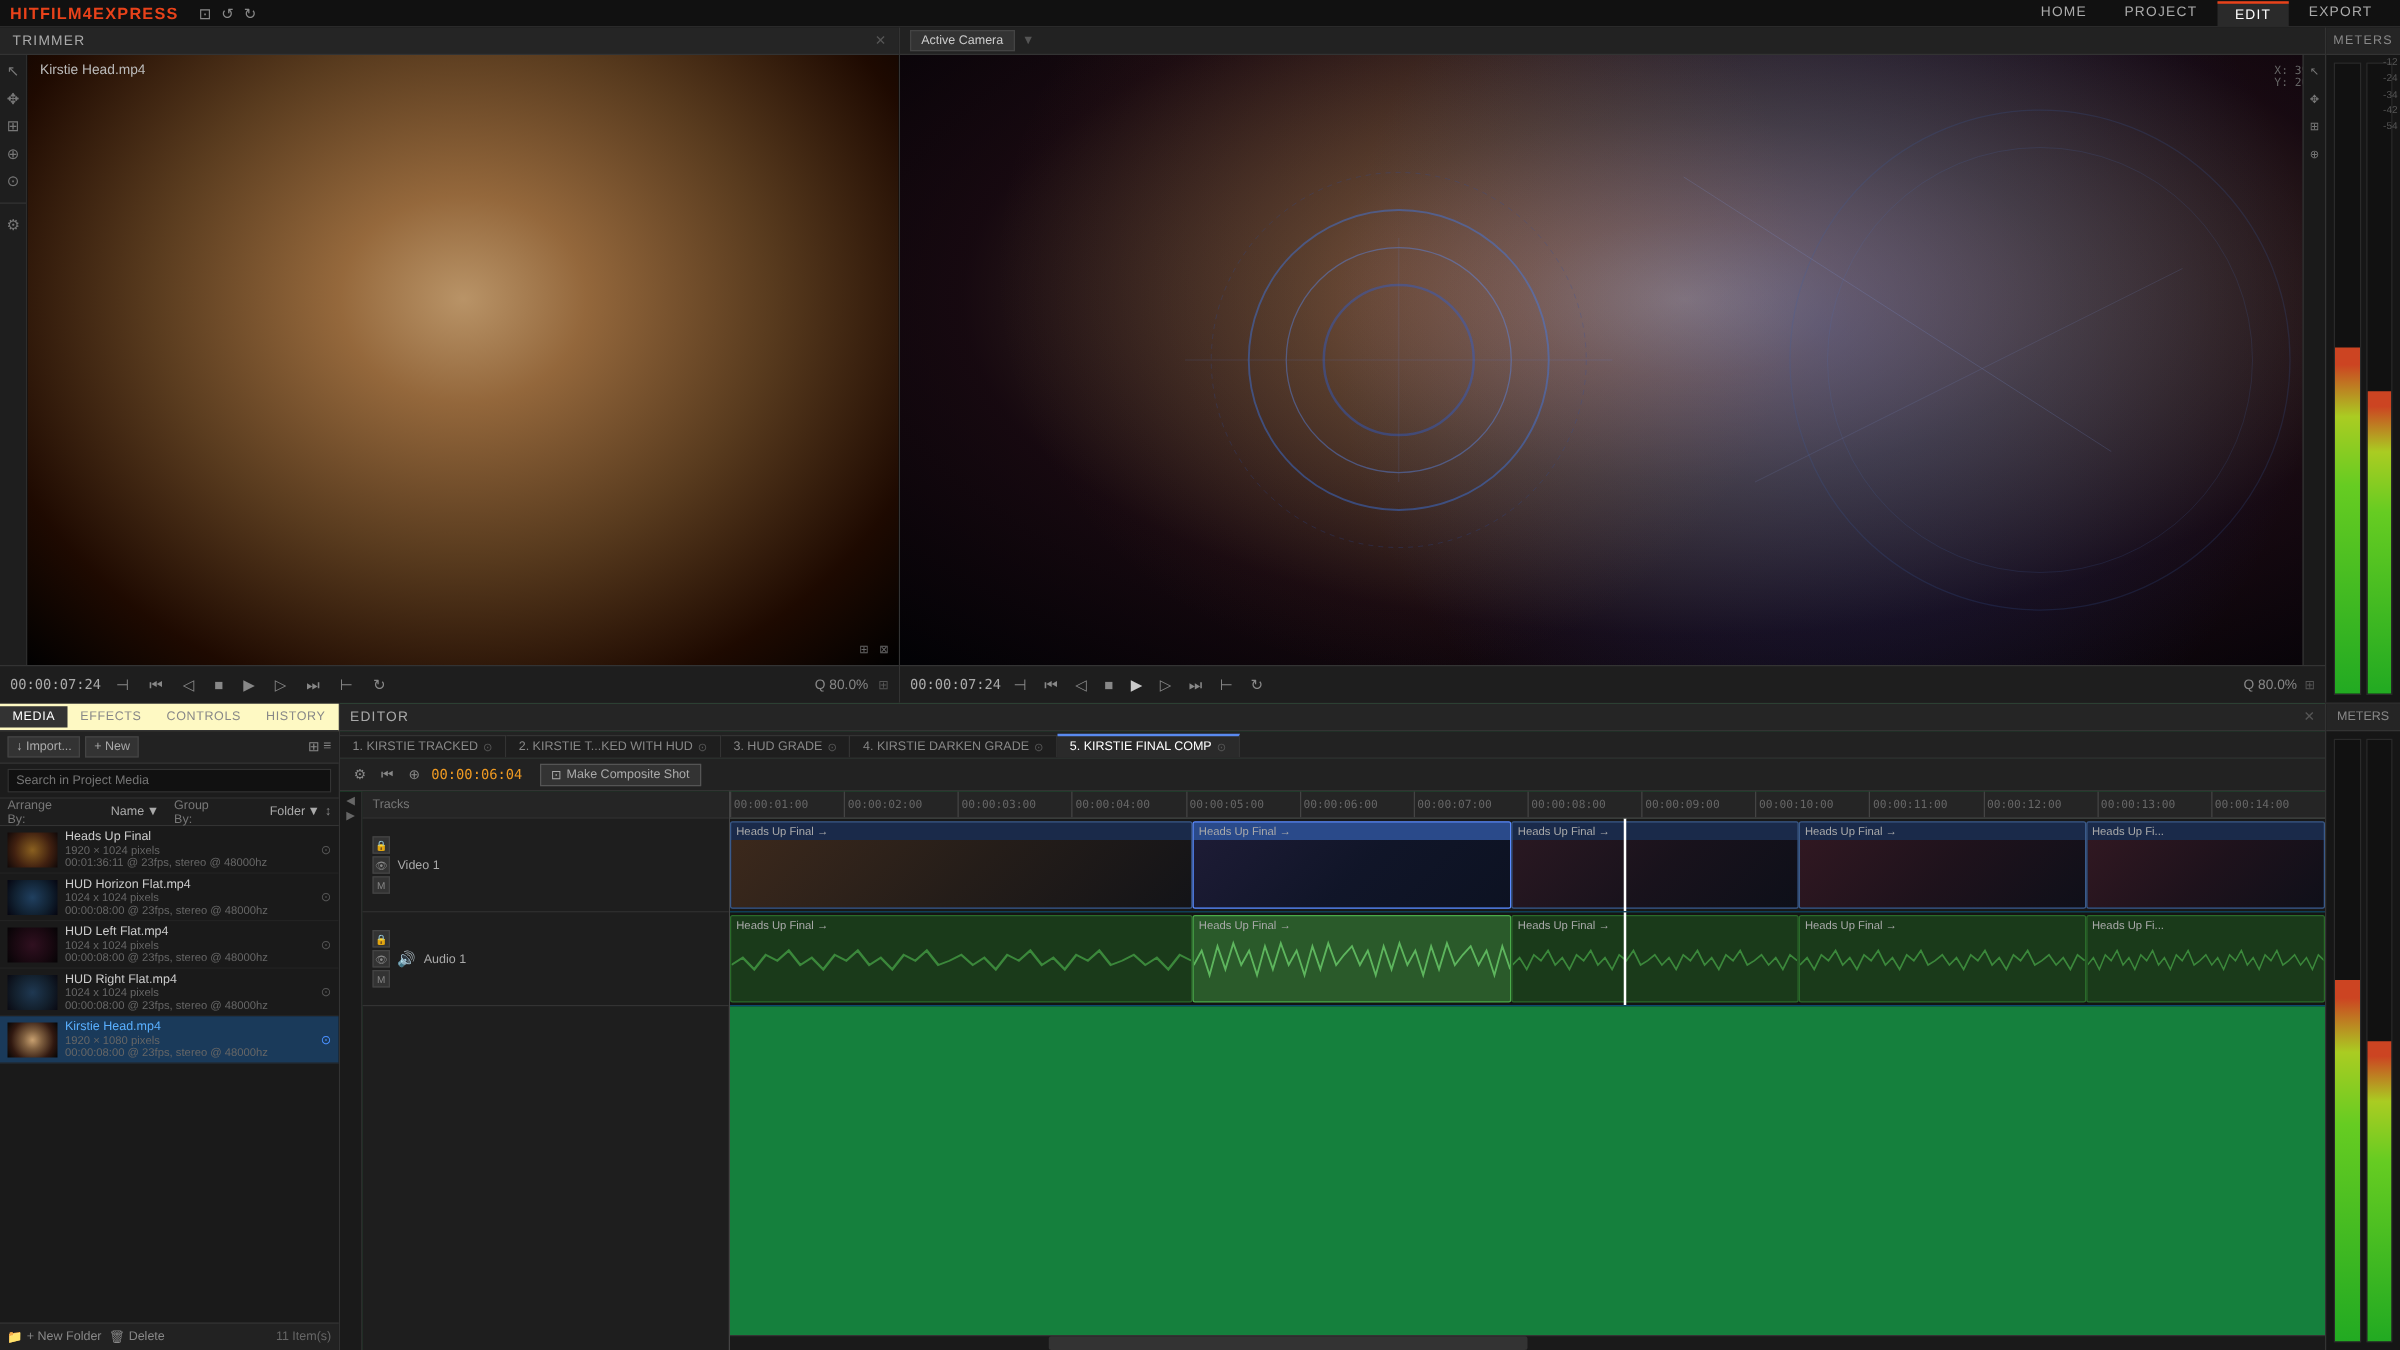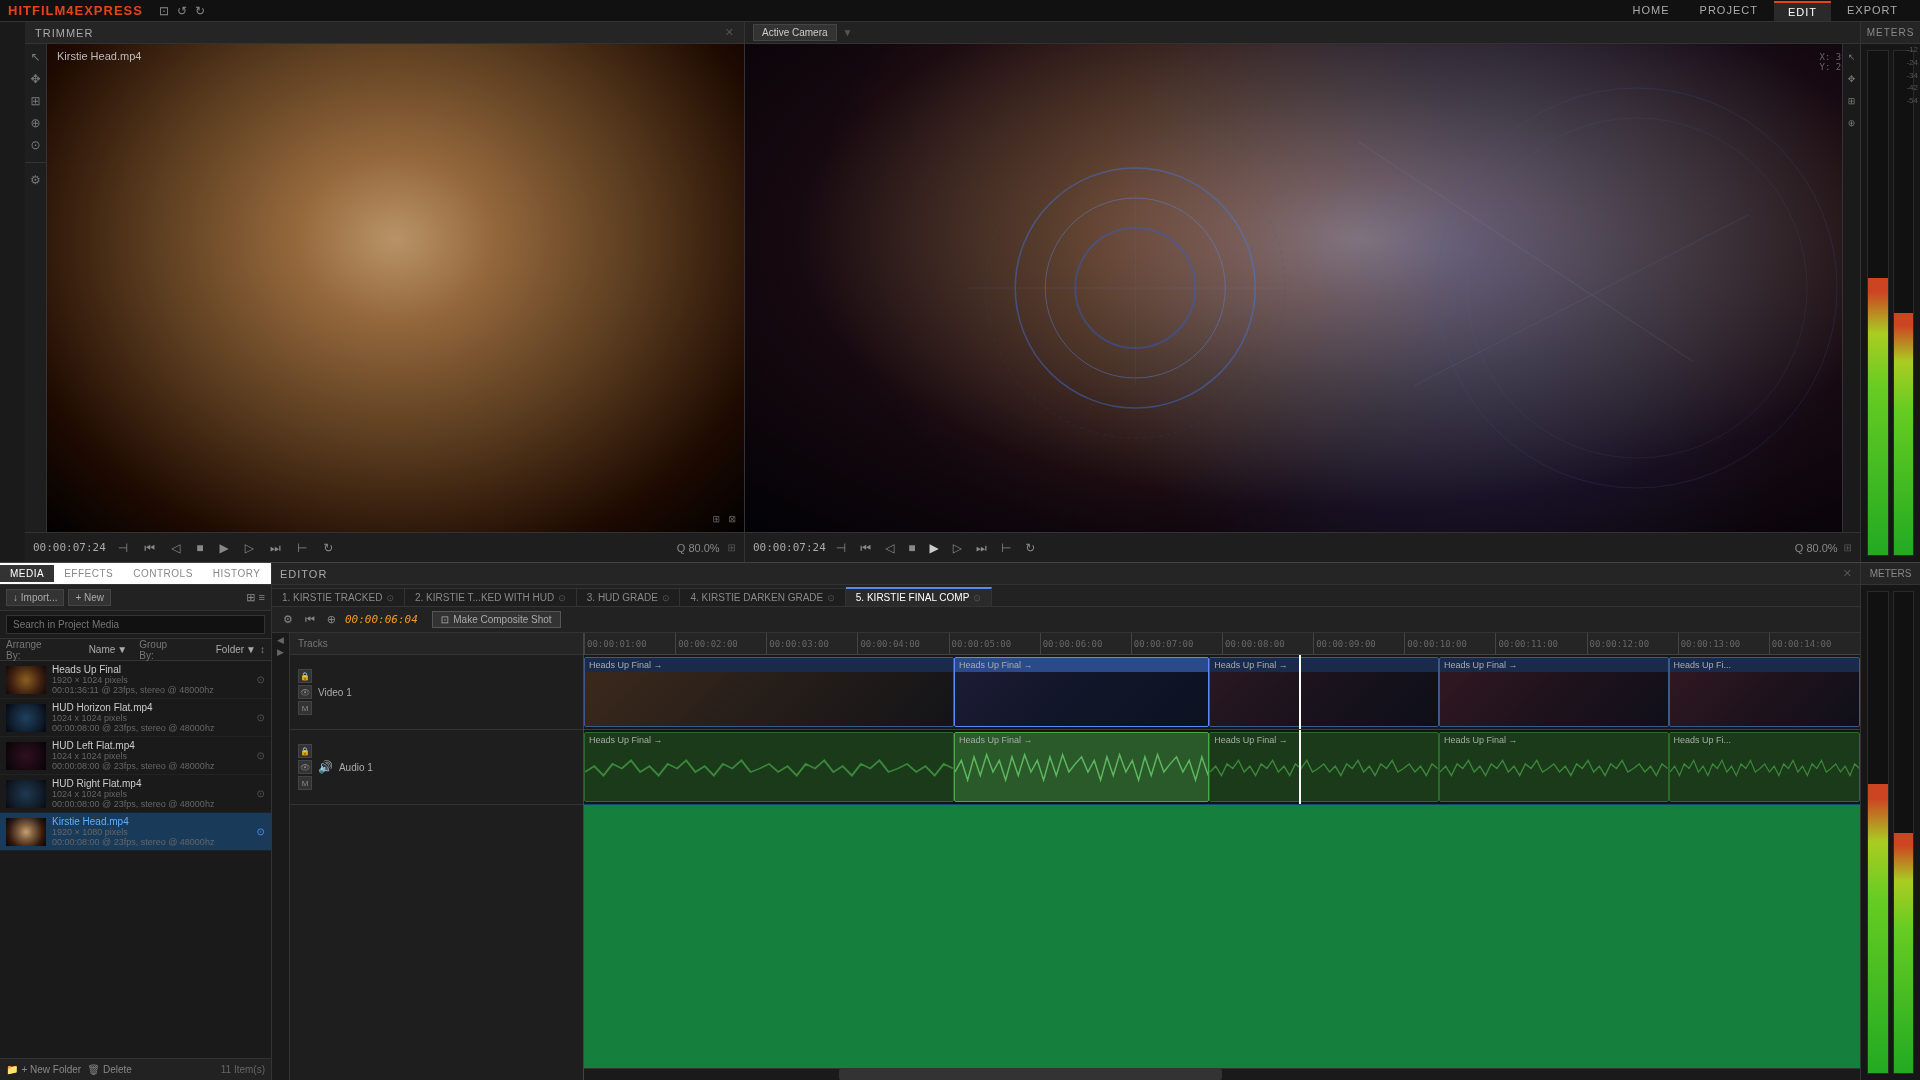--- a/index.html
+++ b/index.html
@@ -64,21 +64,20 @@
     }
 
     
     #left-panel {
       width: 720px;
       min-width: 720px;
       display: flex;
       flex-direction: column;
       background: #1c1c1c;
       border-right: 1px solid #333;
-      margin-left: 25px;
     }
 
     #trimmer-header {
       height: 22px;
       background: #252525;
       display: flex;
       align-items: center;
       padding: 0 10px;
       border-bottom: 1px solid #333;
       gap: 8px;
@@ -272,21 +271,21 @@
       width: 272px;
       min-width: 272px;
       background: #1c1c1c;
       border-right: 1px solid #333;
       display: flex;
       flex-direction: column;
     }
 
     #media-tabs {
       height: 22px;
-      background: #ffffff;
+      background: #fef9c3;
       display: flex;
       align-items: center;
       border-bottom: 1px solid #333;
     }
     .media-tab {
       padding: 3px 10px;
       font-size: 10px;
       color: #888;
       cursor: pointer;
       text-transform: uppercase;
@@ -497,21 +496,20 @@
       display: flex;
       align-items: center;
       padding: 0 8px;
       gap: 6px;
       border-bottom: 1px solid #333;
     }
     .tl-timecode {
       font-family: monospace;
       font-size: 11px;
       color: #ee9922;
-      font-style: italic;
     }
     .tl-btn {
       color: #888;
       cursor: pointer;
       font-size: 11px;
       padding: 2px 3px;
     }
     .tl-comp-btn {
       background: #333;
       border: 1px solid #555;

